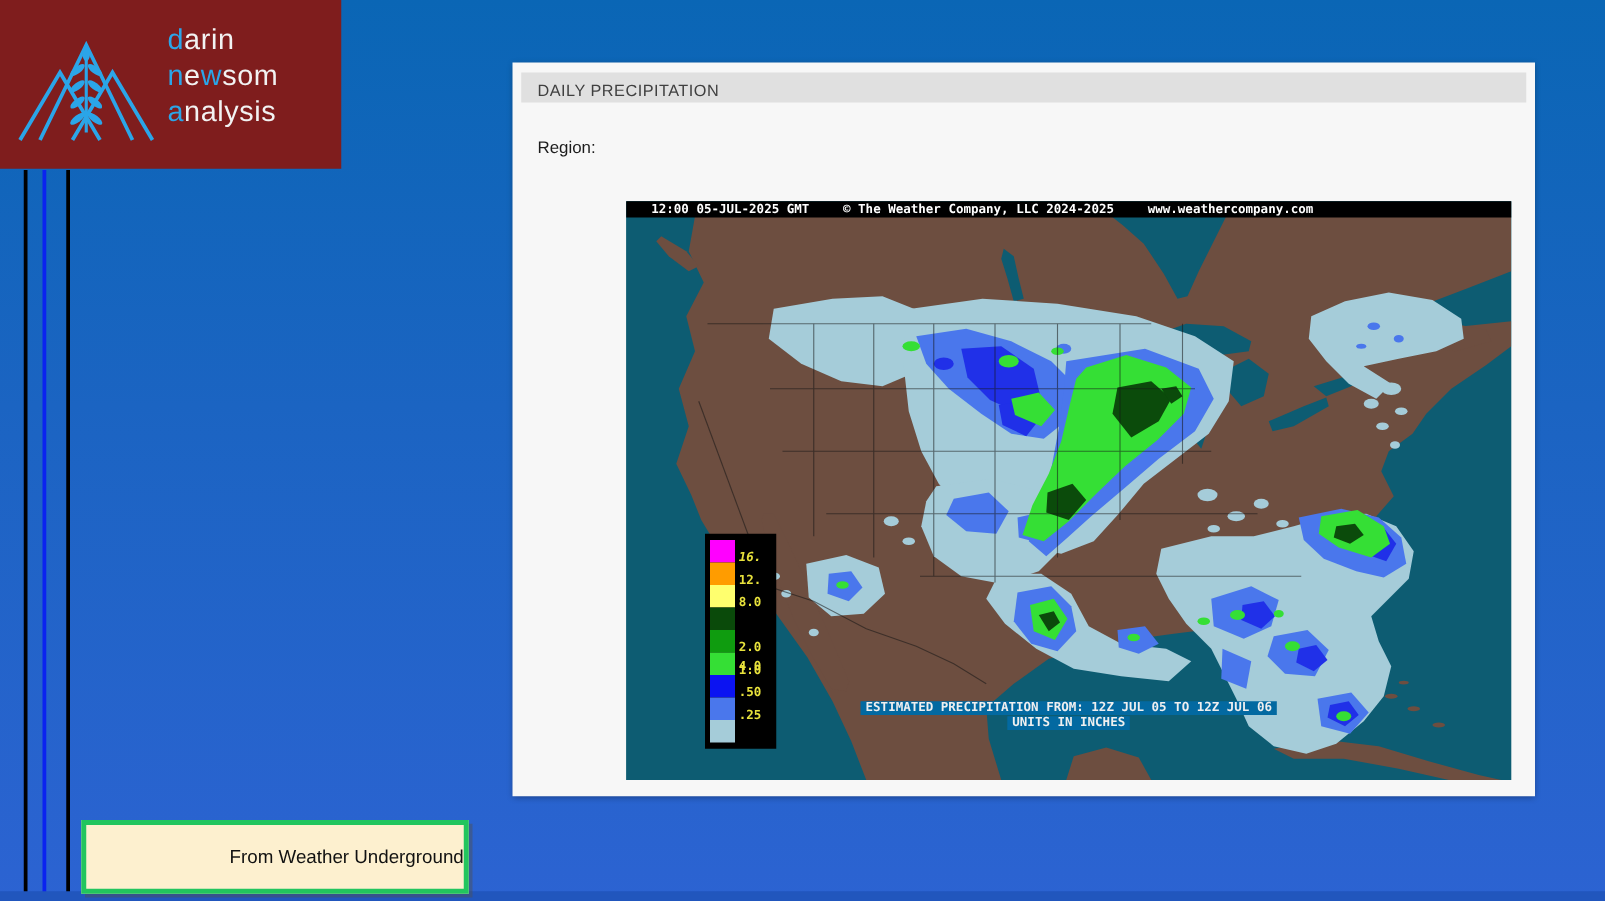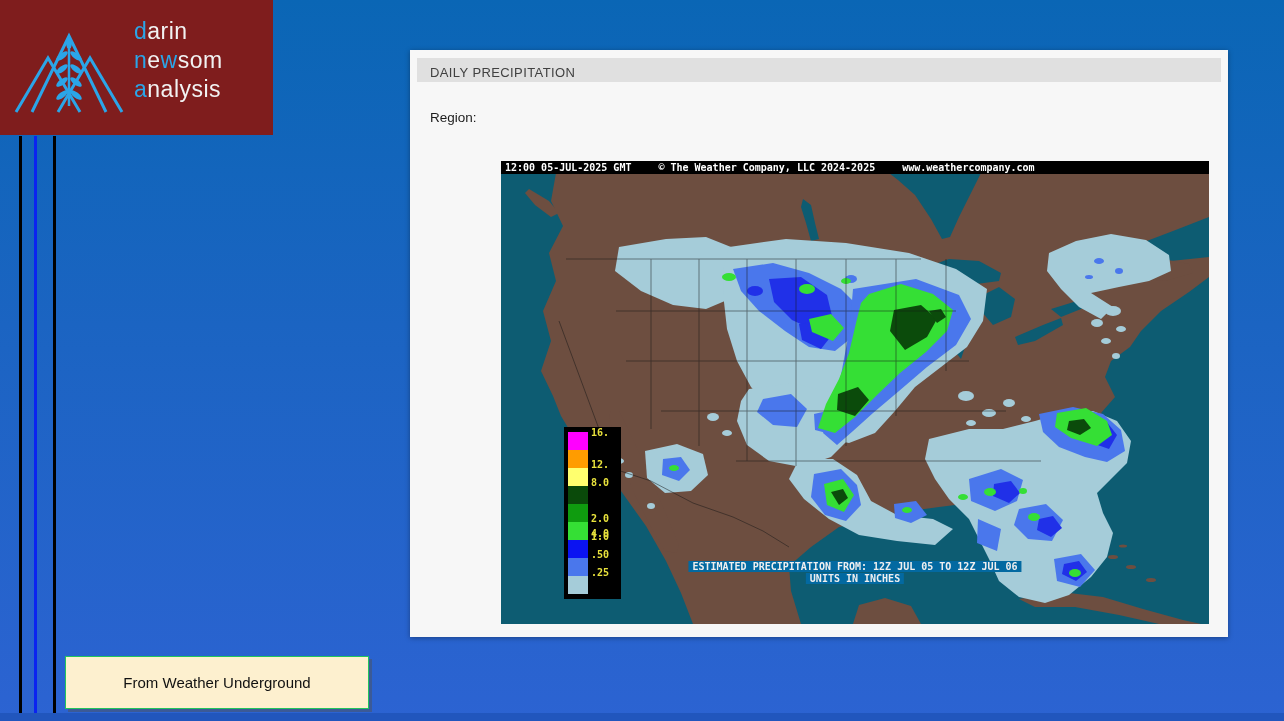--- a/index.html
+++ b/index.html
@@ -34,38 +34,38 @@
               font-size:15px;color:#1a1a1a;cursor:pointer;}
   .select-caret{position:absolute;right:13px;top:15px;width:0;height:0;
                 border-left:5px solid transparent;border-right:5px solid transparent;
                 border-top:6px solid #2f9dcb;}
 
   
   .map{position:absolute;left:91px;top:111px;width:708px;height:463px;background:#0d5c72;}
   .map svg{position:absolute;left:0;top:0;}
   .map-titlebar{position:absolute;left:0;top:0;width:708px;height:13px;background:#000;color:#fff;
                 font-family:"DejaVu Sans Mono",monospace;font-size:10px;font-weight:bold;
-                display:flex;align-items:center;gap:27px;padding-left:4px;box-sizing:border-box;
+                display:flex;align-items:center;gap:27px;padding-left:20px;box-sizing:border-box;
                 white-space:nowrap;overflow:hidden;}
   .legend{position:absolute;left:63px;top:266px;width:57px;height:172px;background:#000;}
   .legend-swatches{position:absolute;left:4px;top:5px;width:20px;}
   .lg-sw{width:20px;height:18px;}
   .legend-labels{position:absolute;left:27px;top:0;width:30px;height:172px;
                  font-family:"DejaVu Sans Mono",monospace;font-size:10px;font-weight:bold;}
   .lg-lab{position:absolute;left:0;height:11px;line-height:11px;}
   .map-caption{position:absolute;left:50%;transform:translateX(-50%);background:#0369a1;color:#efefef;
                font-family:"DejaVu Sans Mono",monospace;font-size:10px;font-weight:bold;
                padding:0 4px;white-space:nowrap;}
   .cap1{top:400px;}
   .cap2{top:412px;}
 
   
   .attribution{position:absolute;left:65px;top:656px;width:302px;height:51px;background:#fdf0cf;
-               border:1px solid #22c55e;box-shadow:3px 3px 0 rgba(80,80,80,.45);
-               display:flex;align-items:center;justify-content:center;
+               border:4px solid #22c55e;box-shadow:3px 3px 0 rgba(80,80,80,.45);
+               display:flex;align-items:center;justify-content:flex-end;
                font-size:15px;font-weight:500;color:#111;}
 </style>
 </head>
 <body>
 
 <div class="vline l1"></div>
 <div class="vline l2"></div>
 <div class="vline l3"></div>
 <div class="footer-strip"></div>
 
@@ -253,21 +253,21 @@
           <div class="lg-sw" style="background: rgb(255, 156, 0);"></div>
           <div class="lg-sw" style="background: rgb(255, 255, 110);"></div>
           <div class="lg-sw" style="background: rgb(10, 74, 10);"></div>
           <div class="lg-sw" style="background: rgb(15, 156, 15);"></div>
           <div class="lg-sw" style="background: rgb(53, 223, 53);"></div>
           <div class="lg-sw" style="background: rgb(11, 19, 242);"></div>
           <div class="lg-sw" style="background: rgb(74, 119, 236);"></div>
           <div class="lg-sw" style="background: rgb(165, 204, 217);"></div>
         </div>
       <div class="legend-labels" style="color: rgb(232, 226, 60);">
-          <div class="lg-lab" style="top: 0;">16.</div>
+          <div class="lg-lab" style="top: 14px; font-style: italic;">16.</div>
           <div class="lg-lab" style="top: 32px;">12.</div>
           <div class="lg-lab" style="top: 50px;">8.0</div>
           <div class="lg-lab" style="top: 68px; margin-top: 33px;">4.0</div>
           <div class="lg-lab" style="top: 86px;">2.0</div>
           <div class="lg-lab" style="top: 104px;">1.0</div>
           <div class="lg-lab" style="top: 122px;">.50</div>
           <div class="lg-lab" style="top: 140px;">.25</div>
         </div>
     </div>
 

